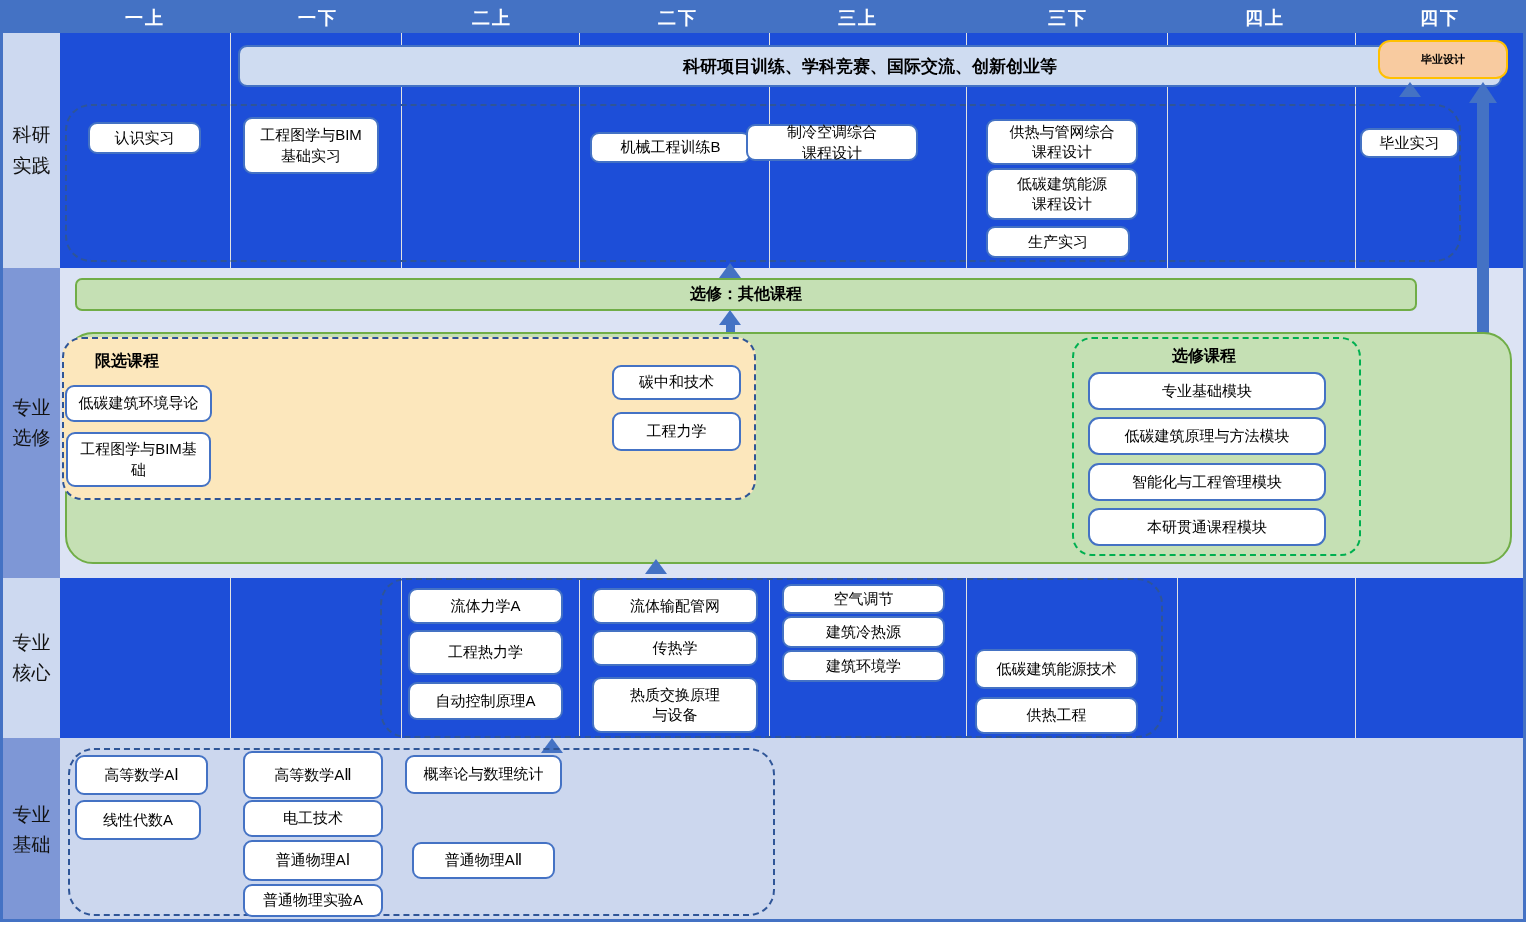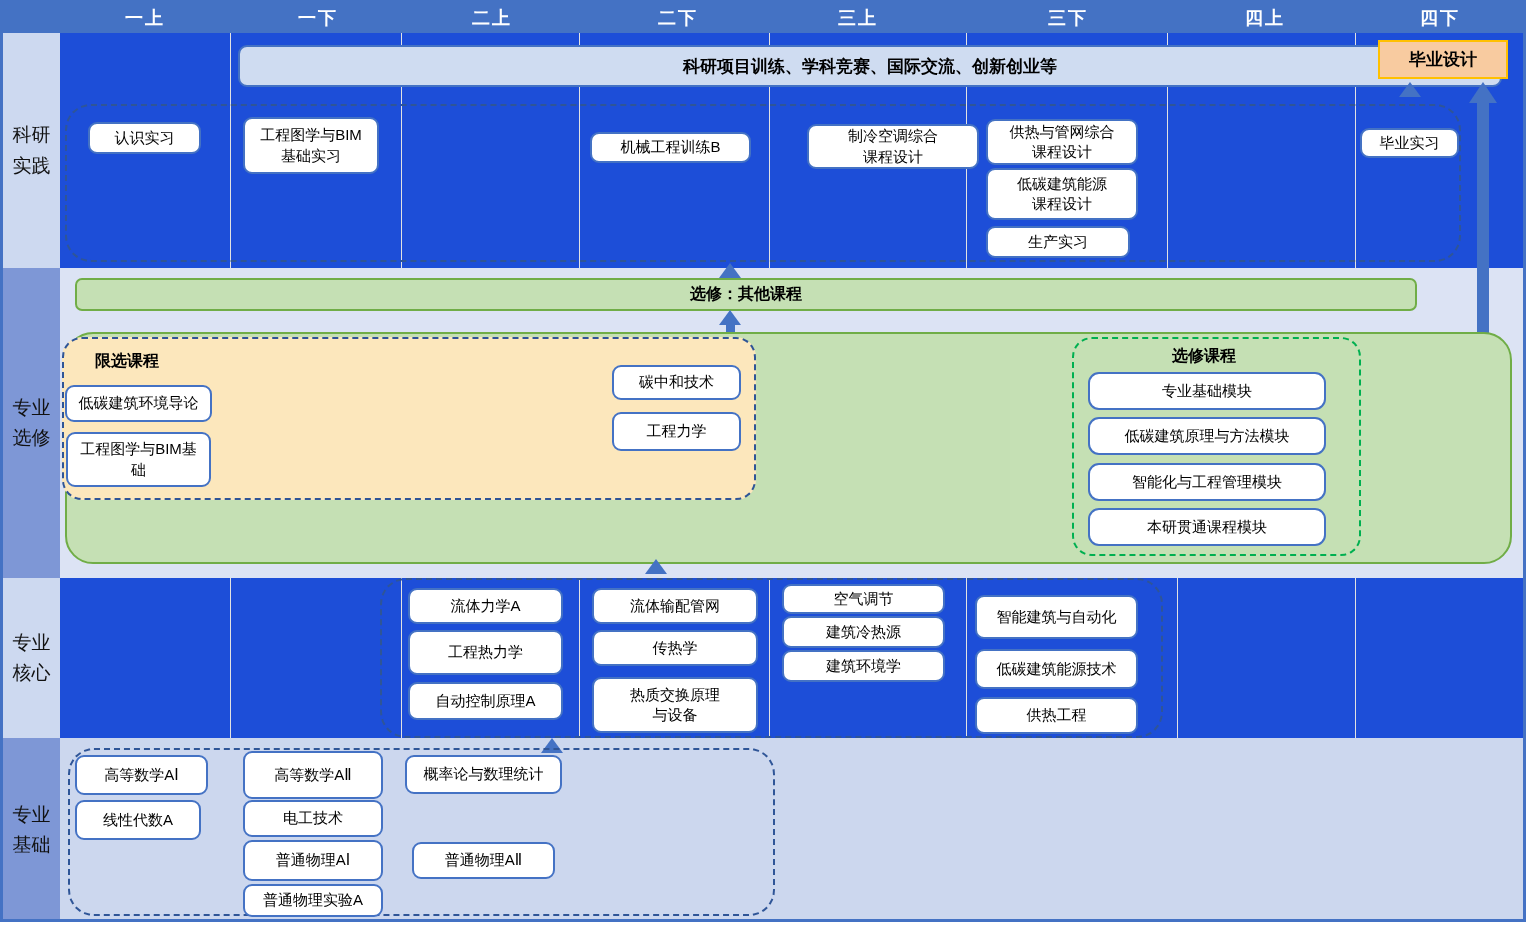--- a/index.html
+++ b/index.html
@@ -18,21 +18,21 @@
   .side{position:absolute;left:0;width:57px;display:flex;align-items:center;justify-content:center;text-align:center;font-size:19px;line-height:1.6;white-space:pre-line;color:#111}
   .s-light{background:var(--sidebar-light)}
   .s-med{background:var(--sidebar-medium)}
   .band{position:absolute;left:57px;right:0}
   .sep{position:absolute;width:1px;background:#e2e2e2}
   .box{position:absolute;background:#fff;border:2px solid var(--box-border);border-radius:9px;display:flex;align-items:center;justify-content:center;text-align:center;font-size:15px;line-height:1.35;white-space:pre-line;padding:1px 3px;color:#000}
   .dashedbox{position:absolute;border:2px dashed var(--dashed-border);border-radius:26px;background:transparent}
   .banner{position:absolute;display:flex;align-items:center;justify-content:center;text-align:center;font-weight:bold;color:#000}
   .banner.blue{background:var(--banner-fill);border:2px solid var(--box-border);border-radius:9px;font-size:17px}
   .banner.green{background:var(--green-fill);border:2px solid var(--green-border);border-radius:7px;font-size:16px}
-  .grad{position:absolute;background:var(--grad-fill);border:2px solid var(--grad-border);border-radius:0;display:flex;align-items:center;justify-content:center;font-weight:bold;font-size:17px;color:#000}
+  .grad{position:absolute;background:var(--grad-fill);border:2px solid var(--grad-border);border-radius:12px;display:flex;align-items:center;justify-content:center;font-weight:bold;font-size:11px;color:#000}
   .greenbig{position:absolute;background:var(--green-fill);border:2px solid var(--green-border);border-radius:28px}
   .restricted{position:absolute;background:var(--restricted-fill);border:2px dashed var(--dashed-border);border-radius:20px}
   .electivebox{position:absolute;border:2px dashed var(--elective-dash);border-radius:20px}
   .subtitle{position:absolute;font-weight:bold;font-size:16px;color:#000;white-space:nowrap}
   .uparrow{position:absolute;display:flex;flex-direction:column;align-items:center}
   .uparrow .head{width:0;height:0;border-left:11px solid transparent;border-right:11px solid transparent;border-bottom:15px solid var(--arrow)}
   .uparrow .shaft{flex:1;width:9px;background:var(--arrow)}
   .uparrow.big .head{border-left-width:14px;border-right-width:14px;border-bottom-width:21px}
   .uparrow.big .shaft{width:12px}
 </style>
@@ -81,21 +81,21 @@
 基础</div>
 
   <div class="banner blue" style="left:235px;top:42px;width:1264px;height:42px">科研项目训练、学科竞赛、国际交流、创新创业等</div>
   <div class="grad" style="left:1375px;top:37px;width:130px;height:39px">毕业设计</div>
 
   <div class="dashedbox" style="left:62px;top:101px;width:1396px;height:158px"></div>
   <div class="box" style="left:85px;top:119px;width:113px;height:32px">认识实习</div>
   <div class="box" style="left:240px;top:114px;width:136px;height:57px">工程图学与BIM
 基础实习</div>
   <div class="box" style="left:587px;top:129px;width:161px;height:31px">机械工程训练B</div>
-  <div class="box" style="left:804px;top:121px;width:172px;height:45px">制冷空调综合
+  <div class="box" style="left:743px;top:121px;width:172px;height:37px">制冷空调综合
 课程设计</div>
   <div class="box" style="left:983px;top:116px;width:152px;height:46px">供热与管网综合
 课程设计</div>
   <div class="box" style="left:983px;top:165px;width:152px;height:52px">低碳建筑能源
 课程设计</div>
   <div class="box" style="left:983px;top:223px;width:144px;height:32px">生产实习</div>
   <div class="box" style="left:1357px;top:125px;width:99px;height:30px">毕业实习</div>
 
   <div class="uparrow" style="left:1394px;top:79px;width:26px;height:23px">
       <div class="head"></div>
@@ -138,21 +138,20 @@
   <div class="box" style="left:405px;top:585px;width:155px;height:36px">流体力学A</div>
   <div class="box" style="left:405px;top:627px;width:155px;height:45px">工程热力学</div>
   <div class="box" style="left:405px;top:679px;width:155px;height:38px">自动控制原理A</div>
   <div class="box" style="left:589px;top:585px;width:166px;height:36px">流体输配管网</div>
   <div class="box" style="left:589px;top:627px;width:166px;height:36px">传热学</div>
   <div class="box" style="left:589px;top:674px;width:166px;height:56px">热质交换原理
 与设备</div>
   <div class="box" style="left:779px;top:581px;width:163px;height:30px">空气调节</div>
   <div class="box" style="left:779px;top:613px;width:163px;height:32px">建筑冷热源</div>
   <div class="box" style="left:779px;top:647px;width:163px;height:32px">建筑环境学</div>
-  <div class="box" style="left:972px;top:592px;width:163px;height:44px">智能建筑与自动化</div>
   <div class="box" style="left:972px;top:646px;width:163px;height:40px">低碳建筑能源技术</div>
   <div class="box" style="left:972px;top:694px;width:163px;height:37px">供热工程</div>
 
   <div class="uparrow" style="left:536px;top:735px;width:26px;height:15px">
       <div class="head"></div>
     </div>
   <div class="dashedbox" style="left:65px;top:745px;width:707px;height:168px"></div>
   <div class="box" style="left:72px;top:752px;width:133px;height:40px">高等数学AⅠ</div>
   <div class="box" style="left:72px;top:797px;width:126px;height:40px">线性代数A</div>
   <div class="box" style="left:240px;top:748px;width:140px;height:48px">高等数学AⅡ</div>

